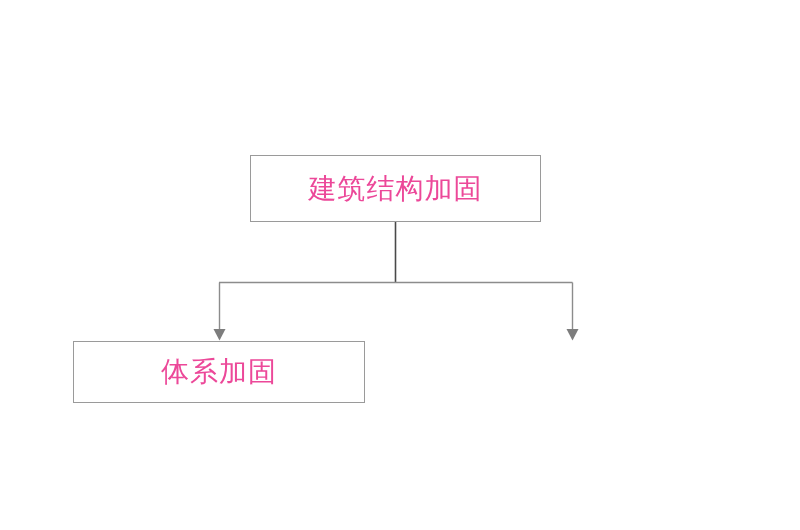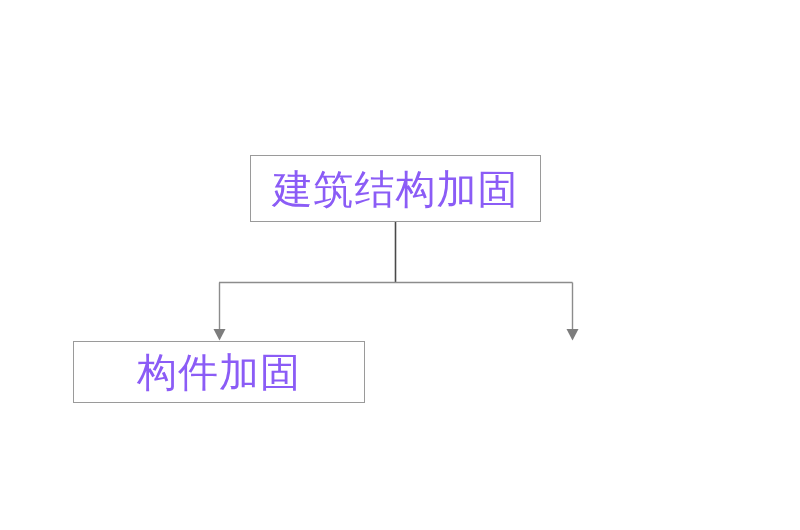--- a/index.html
+++ b/index.html
@@ -21,23 +21,23 @@
   .node {
     position: absolute;
     box-sizing: border-box;
     background: #ffffff;
     border: 1px solid #9a9a9a;
     display: flex;
     align-items: center;
     justify-content: center;
   }
   .node-label {
-    font-size: 40px;
+    font-size: 28px;
     line-height: 1;
-    color: #8b5cf6;
+    color: #ec4899;
     letter-spacing: 1px;
     white-space: nowrap;
     font-weight: 400;
   }
   #node-root {
     left: 250px;
     top: 155px;
     width: 291px;
     height: 67px;
   }
@@ -78,17 +78,17 @@
 
     <line x1="572.5" y1="282.5" x2="572.5" y2="330" stroke="#8c8c8c" stroke-width="1.4"></line>
     <polygon points="566.5,329 578.5,329 572.5,340.5" fill="#7d7d7d"></polygon>
   </svg>
 
   <div class="node" id="node-root">
     <span class="node-label">建筑结构加固</span>
   </div>
 
   <div class="node" id="node-system">
-    <span class="node-label">构件加固</span>
+    <span class="node-label">体系加固</span>
   </div>
 
 
 </div>
 
 </body></html>

